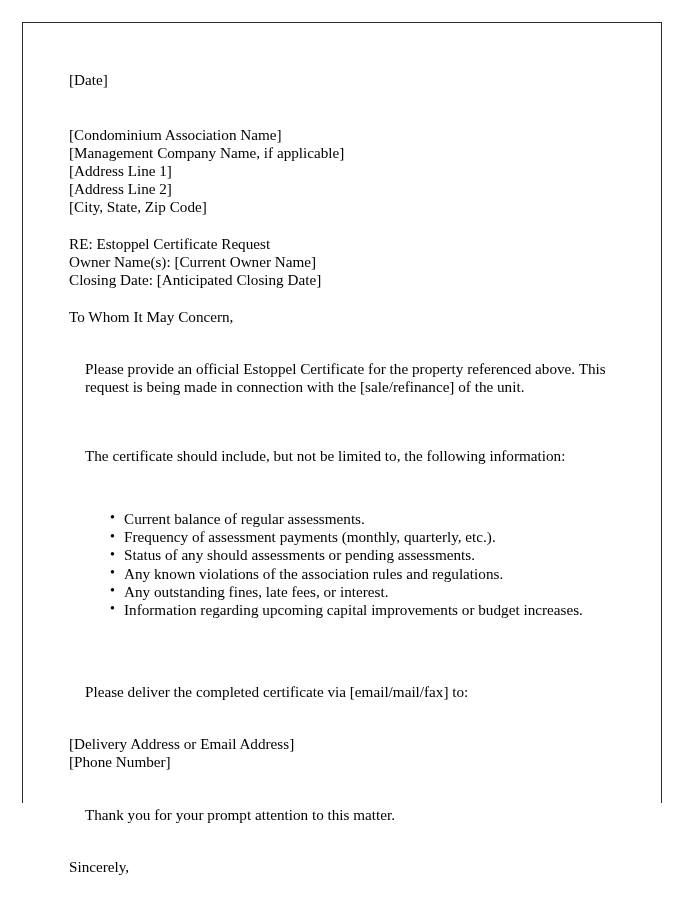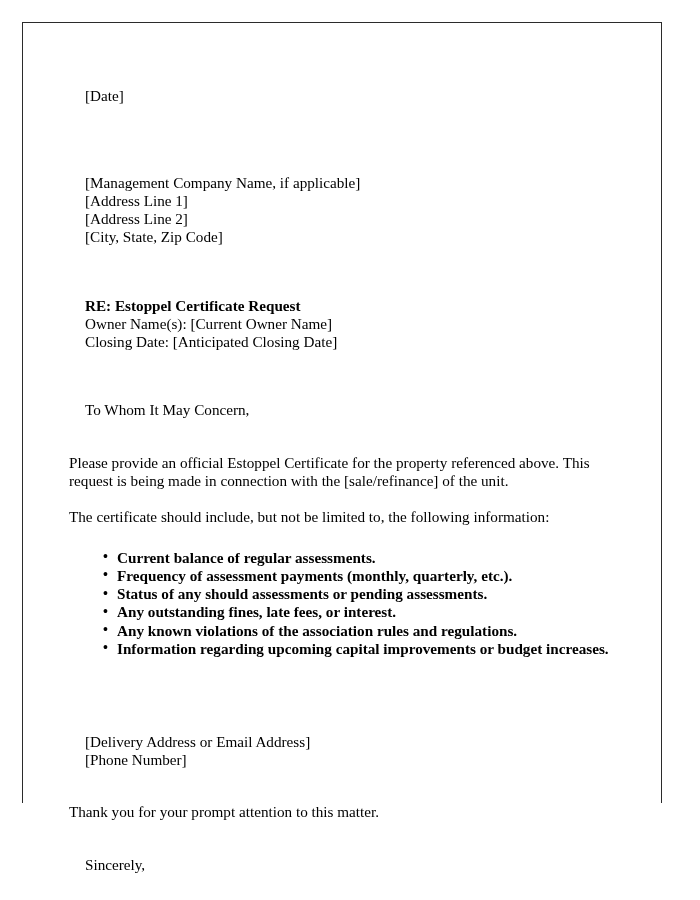--- a/index.html
+++ b/index.html
@@ -38,50 +38,49 @@
     width: 588px;
     font-size: 15.2px;
     line-height: 18.2px;
   }
 
   .line {
     white-space: pre;
   }
 
   .block {
-    margin: 16px;
+    margin: 0;
   }
 
   .spacer-line {
     height: 18.2px;
   }
 
   .heading-bold {
-    font-weight: bold;
+    font-weight: normal;
   }
 
   p.para {
-    margin: 0;
+    margin: 16px;
     text-align: left;
     line-height: 18.2px;
   }
 
   .para-narrow {
     width: 562px;
   }
 
   .para-wide {
     width: 584px;
   }
 
   ul.bullet-list {
-    margin: 4px;
+    margin: 11px;
     padding: 0;
     list-style: none;
-    font-weight: bold;
   }
 
   ul.bullet-list li {
     position: relative;
     padding-left: 44px;
     line-height: 18.2px;
   }
 
   ul.bullet-list li::before {
     content: "\2022";
@@ -98,20 +97,21 @@
   <div class="letter-body">
 
     <div class="block">
       <div class="line">[Date]</div>
     </div>
 
     <div class="spacer-line"></div>
     <div class="spacer-line"></div>
 
     <div class="block">
+      <div class="line">[Condominium Association Name]</div>
       <div class="line">[Management Company Name, if applicable]</div>
       <div class="line">[Address Line 1]</div>
       <div class="line">[Address Line 2]</div>
       <div class="line">[City, State, Zip Code]</div>
     </div>
 
     <div class="spacer-line"></div>
 
     <div class="block">
       <div class="line heading-bold">RE: Estoppel Certificate Request</div>
@@ -132,30 +132,31 @@
     <div class="spacer-line"></div>
 
     <p class="para para-wide">The certificate should include, but not be limited to, the following information:</p>
 
     <div class="spacer-line"></div>
 
     <ul class="bullet-list">
       <li>Current balance of regular assessments.</li>
       <li>Frequency of assessment payments (monthly, quarterly, etc.).</li>
       <li>Status of any should assessments or pending assessments.</li>
+      <li>Any known violations of the association rules and regulations.</li>
       <li>Any outstanding fines, late fees, or interest.</li>
-      <li>Any known violations of the association rules and regulations.</li>
       <li>Information regarding upcoming capital improvements or budget increases.</li>
     </ul>
 
     <div class="spacer-line"></div>
 
 
     <div class="spacer-line"></div>
 
+    <p class="para para-wide">Please deliver the completed certificate via [email/mail/fax] to:</p>
 
     <div class="spacer-line"></div>
 
     <div class="block">
       <div class="line">[Delivery Address or Email Address]</div>
       <div class="line">[Phone Number]</div>
     </div>
 
     <div class="spacer-line"></div>
 

